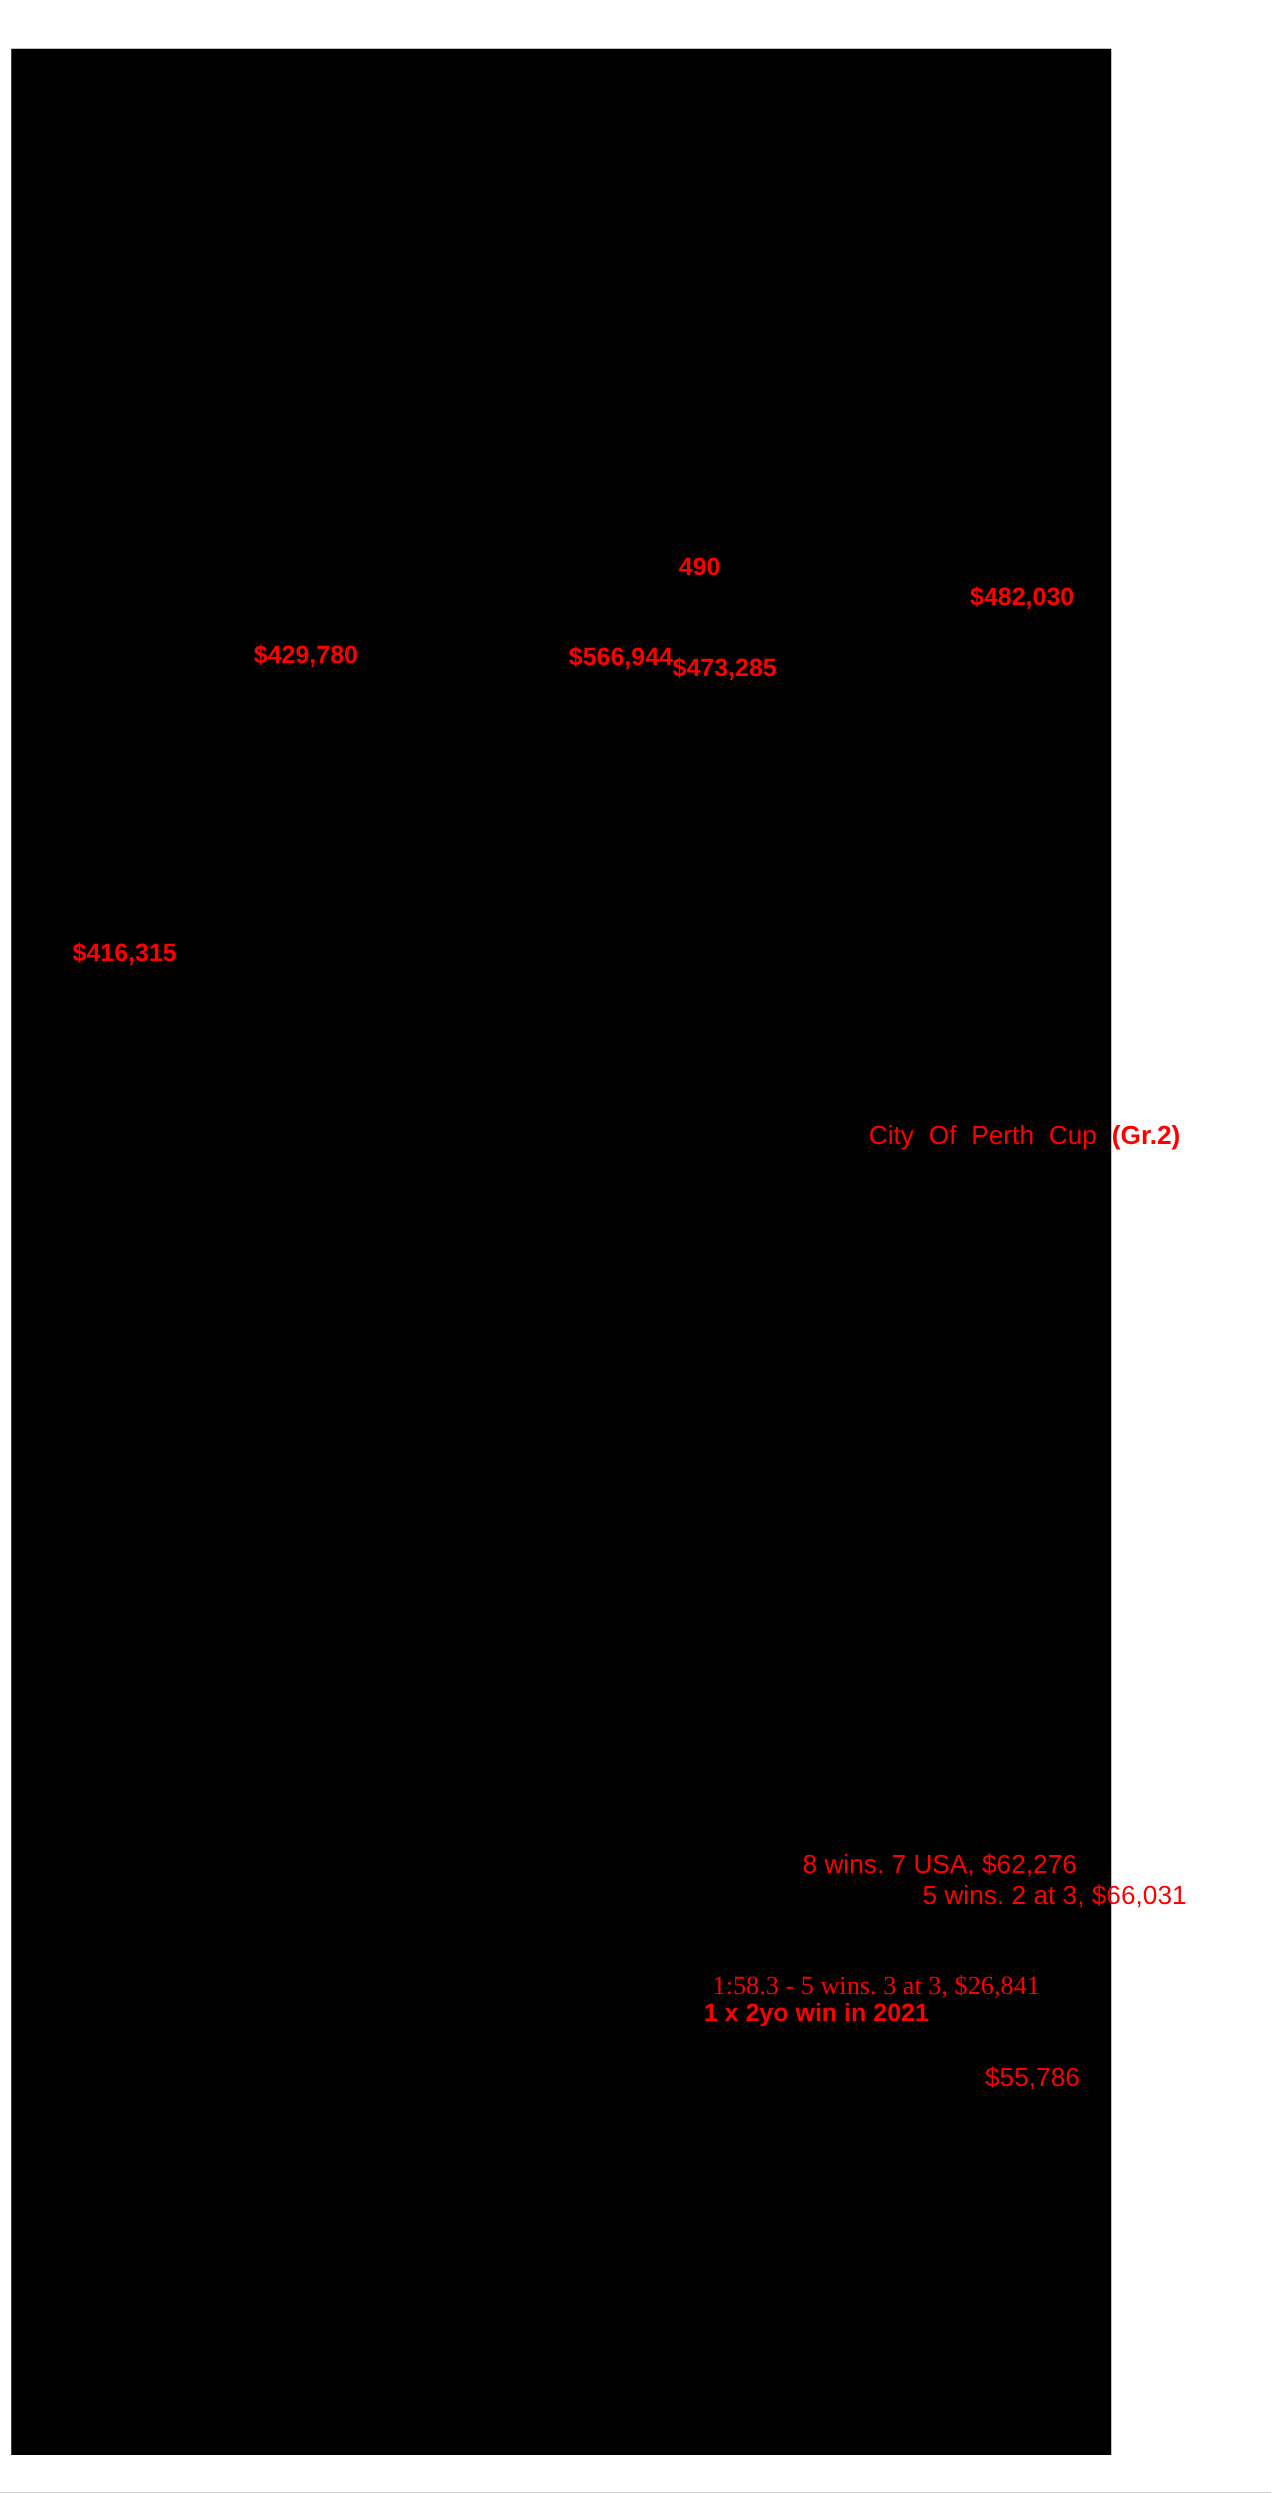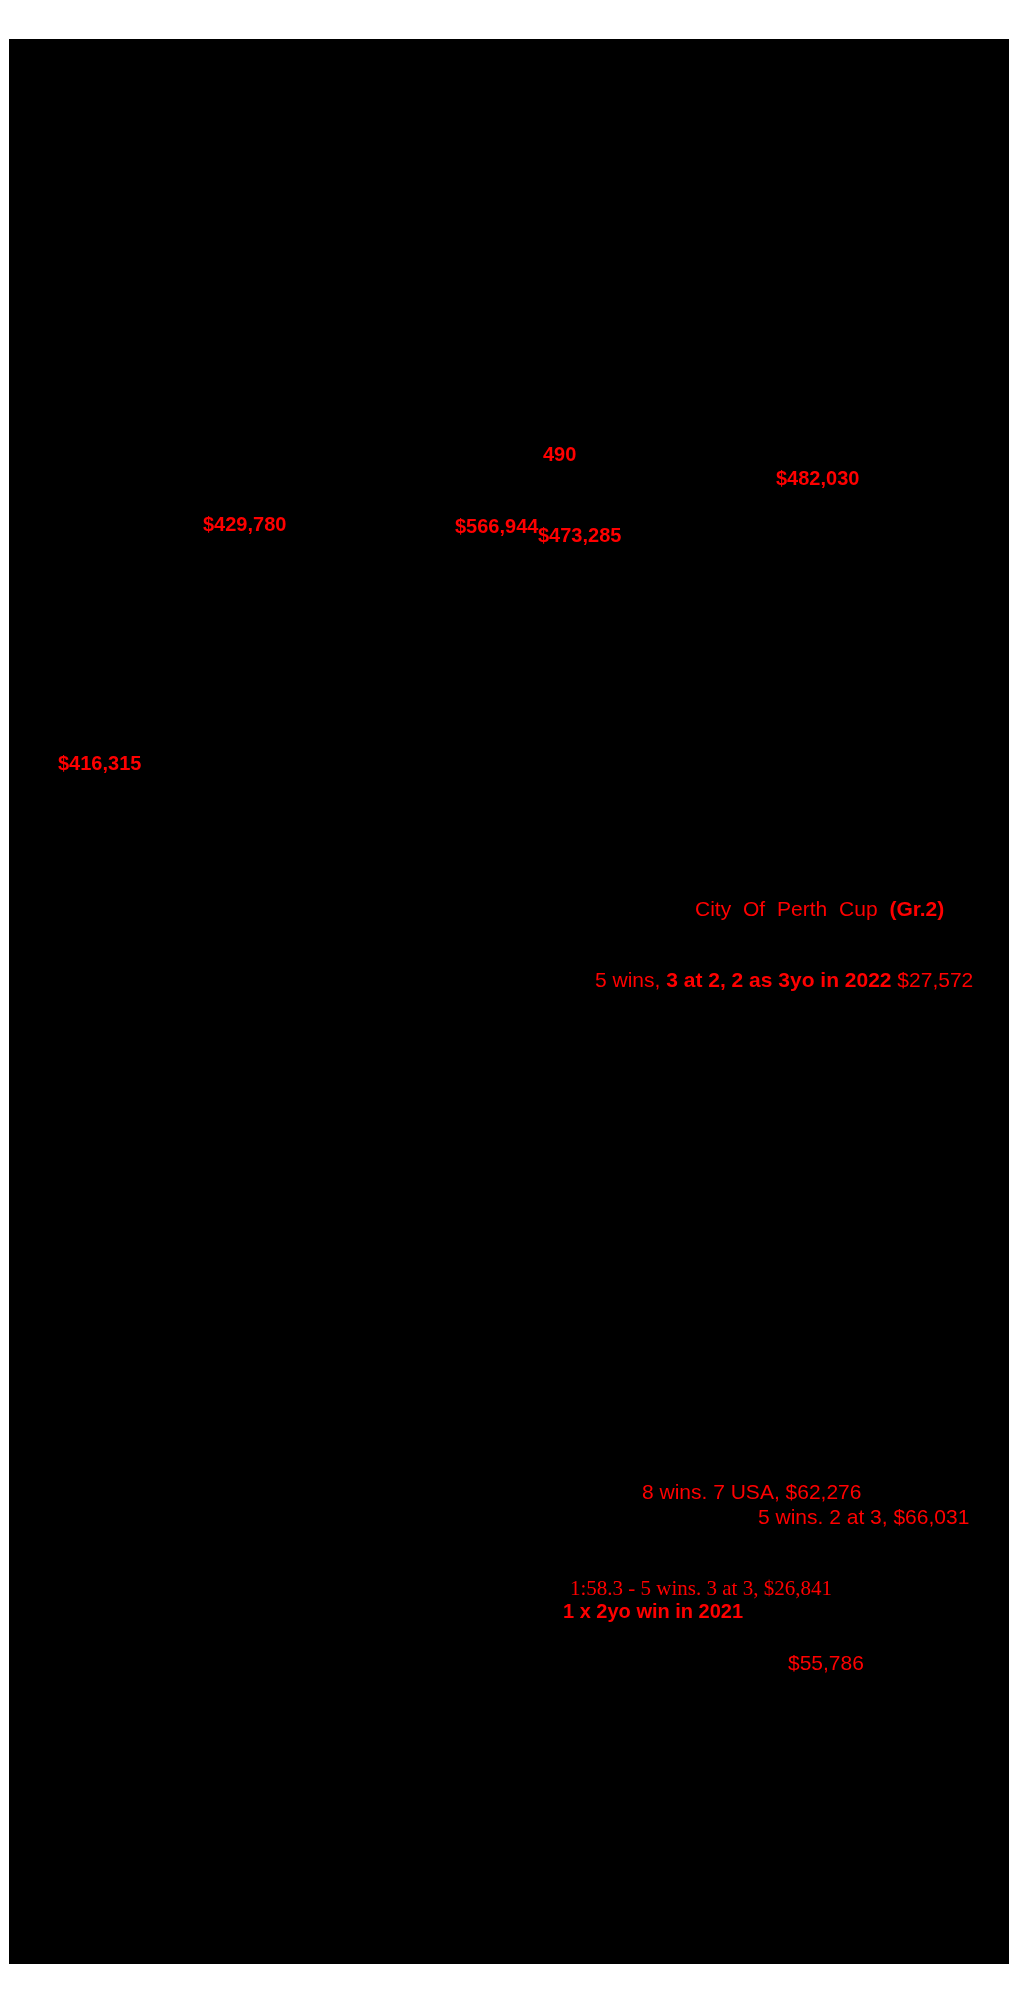--- a/index.html
+++ b/index.html
@@ -14,21 +14,21 @@
   .page {
     position: relative;
     width: 1025px;
     height: 1994px;
     background: #ffffff;
   }
   .canvas {
     position: absolute;
     left: 9px;
     top: 39px;
-    width: 1000px;
+    width: 880px;
     height: 1925px;
     background: #000000;
   }
   .red {
     position: absolute;
     color: #ff0000;
     white-space: nowrap;
     line-height: 1.1;
   }
   .amt {
@@ -46,21 +46,21 @@
   
   .pos-foal      { left: 534px; top: 404px; }  
   .pos-e646730   { left: 767px; top: 428px; }
   .pos-e566944   { left: 446px; top: 476px; }
   .pos-e480816   { left: 194px; top: 474px; }
   .pos-e473285   { left: 501px; top: 485px; margin-left: 28px; }
   .pos-e416315   { left: 49px;  top: 713px; }
   .pos-racename  { left: 686px; top: 858px; text-align: center; }
   .pos-rec2022   { left: 586px; top: 929px; }
   .pos-recusa    { left: 633px; top: 1441px; }
-  .pos-rec5wins  { left: 749px; top: 1466px; text-align: right; }
+  .pos-rec5wins  { left: 729px; top: 1466px; text-align: right; }
   .pos-rectime   { left: 561px; top: 1538px; font-family: Liberation Serif, serif; }
   .pos-rec2yo    { left: 554px; top: 1561px; font-size: 20px; font-weight: bold; }
   .pos-e55786    { left: 779px; top: 1612px; }
 </style>
 </head>
 <body>
 
 <div class="page">
   <div class="canvas">
 
@@ -73,23 +73,20 @@
     <div class="red amt pos-e480816">$429,780</div>
 
     <div class="red amt pos-e473285">$473,285</div>
 
     <div class="red amt pos-e416315">$416,315</div>
 
     <div class="red line wide-words pos-racename">
       <span class="regular">City Of Perth Cup</span><span class="bold"> (Gr.2)</span>
     </div>
 
-    <div class="red line pos-rec2022">
-      <span class="regular">5 wins, </span><span class="bold">3 at 2, 2 as 3yo in 2022</span><span class="regular"> $27,572</span>
-    </div>
 
     <div class="red line pos-recusa">8 wins. 7 USA, $62,276</div>
 
     <div class="red line pos-rec5wins">5 wins. 2 at 3, $66,031</div>
 
     <div class="red line pos-rectime">1:58.3 - 5 wins. 3 at 3, $26,841</div>
 
     <div class="red line pos-rec2yo">1 x 2yo win in 2021</div>
 
     <div class="red line pos-e55786">$55,786</div>

